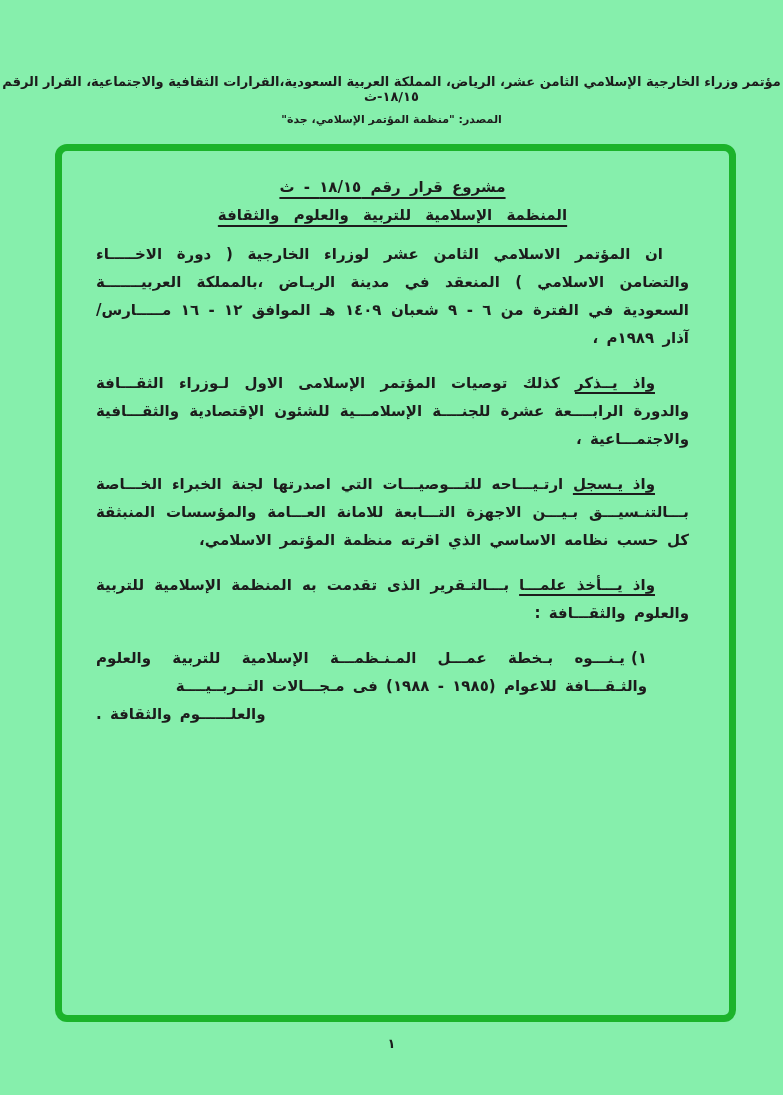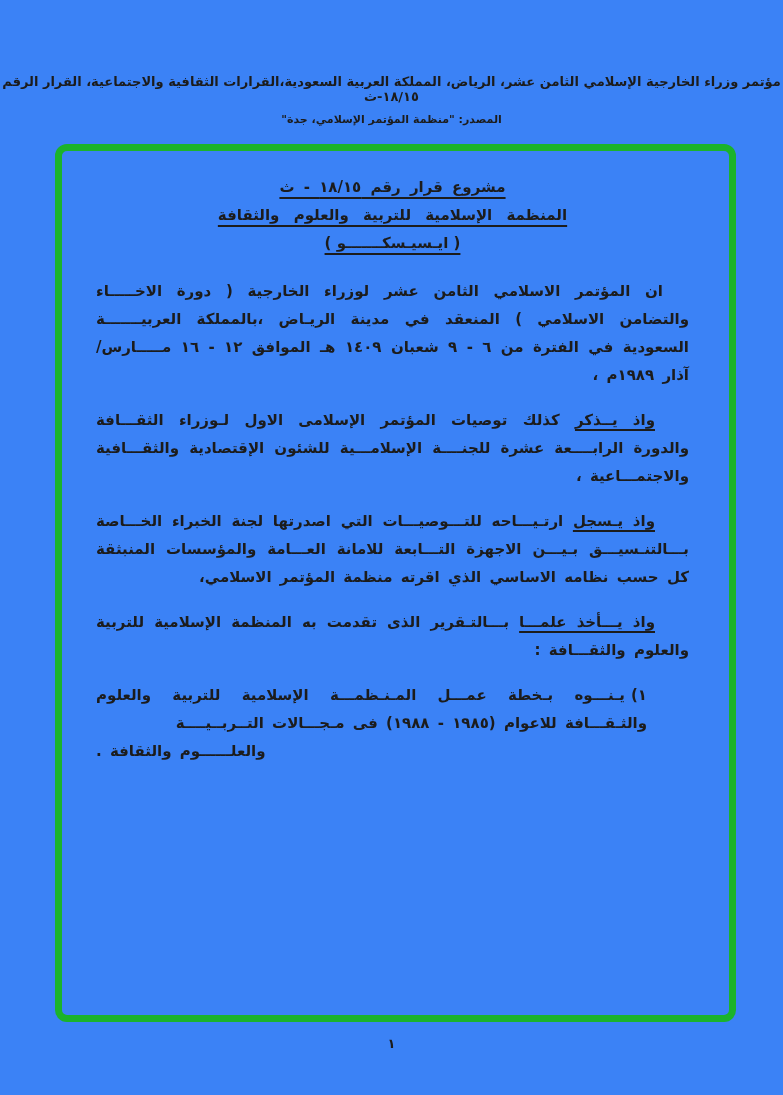--- a/index.html
+++ b/index.html
@@ -1,35 +1,35 @@
 <!DOCTYPE html>
 <html lang="ar"><head>
 <meta charset="utf-8">
 <style>
   html,body{margin:0;padding:0;background:#e8e8e8;}
   #page{
     position:relative;width:783px;height:1095px;margin:0 auto;
-    background:#3b82f6;overflow:hidden;
+    background:#86efac;overflow:hidden;
     font-family:"DejaVu Sans",sans-serif;color:#1c1c1c;
   }
   
   .header{position:absolute;top:74px;left:0;right:0;text-align:center;direction:rtl;}
   .header .h1{font-size:13px;font-weight:700;letter-spacing:0;}
   .header .h2{font-size:11px;font-weight:700;margin-top:9px;}
   
   .frame{
     position:absolute;left:55px;top:144px;width:667px;height:864px;
     border:7px solid #1bb32b;border-radius:12px;background:transparent;
   }
   .content{
     position:absolute;top:151px;left:62px;width:667px;height:857px;
     padding:22px 40px 0 34px;box-sizing:border-box;direction:rtl;
   }
   
-  .titleblock{text-align:center;margin-bottom:20px;}
+  .titleblock{text-align:center;margin-bottom:11px;}
   .tline{line-height:28px;font-size:15px;font-weight:700;}
   .tline .u{
     text-decoration:underline;text-decoration-thickness:1.5px;text-underline-offset:5px;
   }
   .tline.wide .u{word-spacing:9px;}
   .tline.num .u{word-spacing:4px;}
   
   .para{
     font-size:15px;font-weight:700;line-height:28px;
     text-align:justify;word-spacing:3px;margin:0 0 17px 0;
@@ -58,21 +58,20 @@
     <div class="h2">المصدر:  "منظمة المؤتمر الإسلامي، جدة"</div>
   </div>
 
   <div class="frame"></div>
 
   <div class="content">
 
     <div class="titleblock">
       <div class="tline num"><span class="u">مشروع قرار رقم ١٨/١٥ - ث</span></div>
       <div class="tline wide"><span class="u">المنظمة الإسلامية للتربية والعلوم والثقافة</span></div>
-      <div class="tline"><span class="u">( ايـسيـسكـــــــو )</span></div>
     </div>
 
     <p class="para intro">ان المؤتمر الاسلامي الثامن عشر لوزراء الخارجية ( دورة الاخـــــاء والتضامن الاسلامي ) المنعقد في مدينة الريـاض ،بالمملكة العربيـــــــة السعودية في الفترة من ٦ - ٩ شعبان ١٤٠٩ هـ الموافق ١٢ - ١٦ مـــــارس/ آذار ١٩٨٩م ،</p>
 
 
 
     <p class="para clause"><span class="lead">واذ يــذكر</span> <span>كذلك توصيات المؤتمر الإسلامى الاول لـوزراء الثقـــافة والدورة الرابــــعة عشرة للجنــــة الإسلامـــية للشئون الإقتصادية والثقـــافية والاجتمـــاعية ،</span></p>
 
     <p class="para clause"><span class="lead">واذ يـسجل</span> <span>ارتـيـــاحه للتـــوصيـــات التي اصدرتها لجنة الخبراء الخـــاصة بـــالتنـسيـــق بـيـــن الاجهزة التـــابعة للامانة العـــامة والمؤسسات المنبثقة كل حسب نظامه الاساسي الذي اقرته منظمة المؤتمر الاسلامي،</span></p>
 

